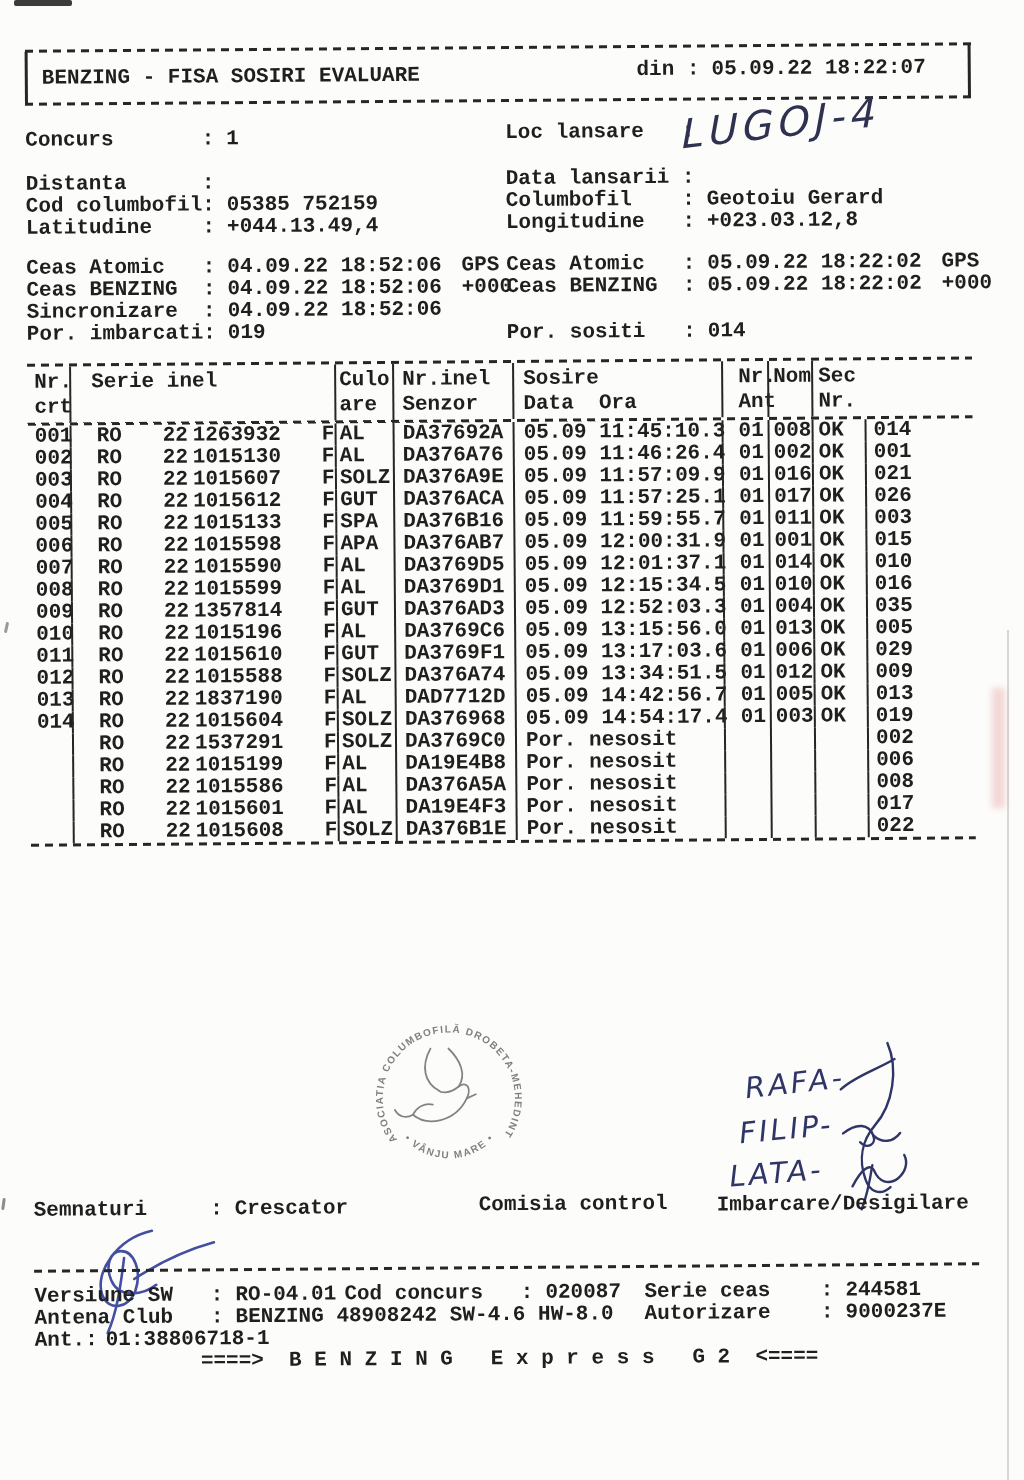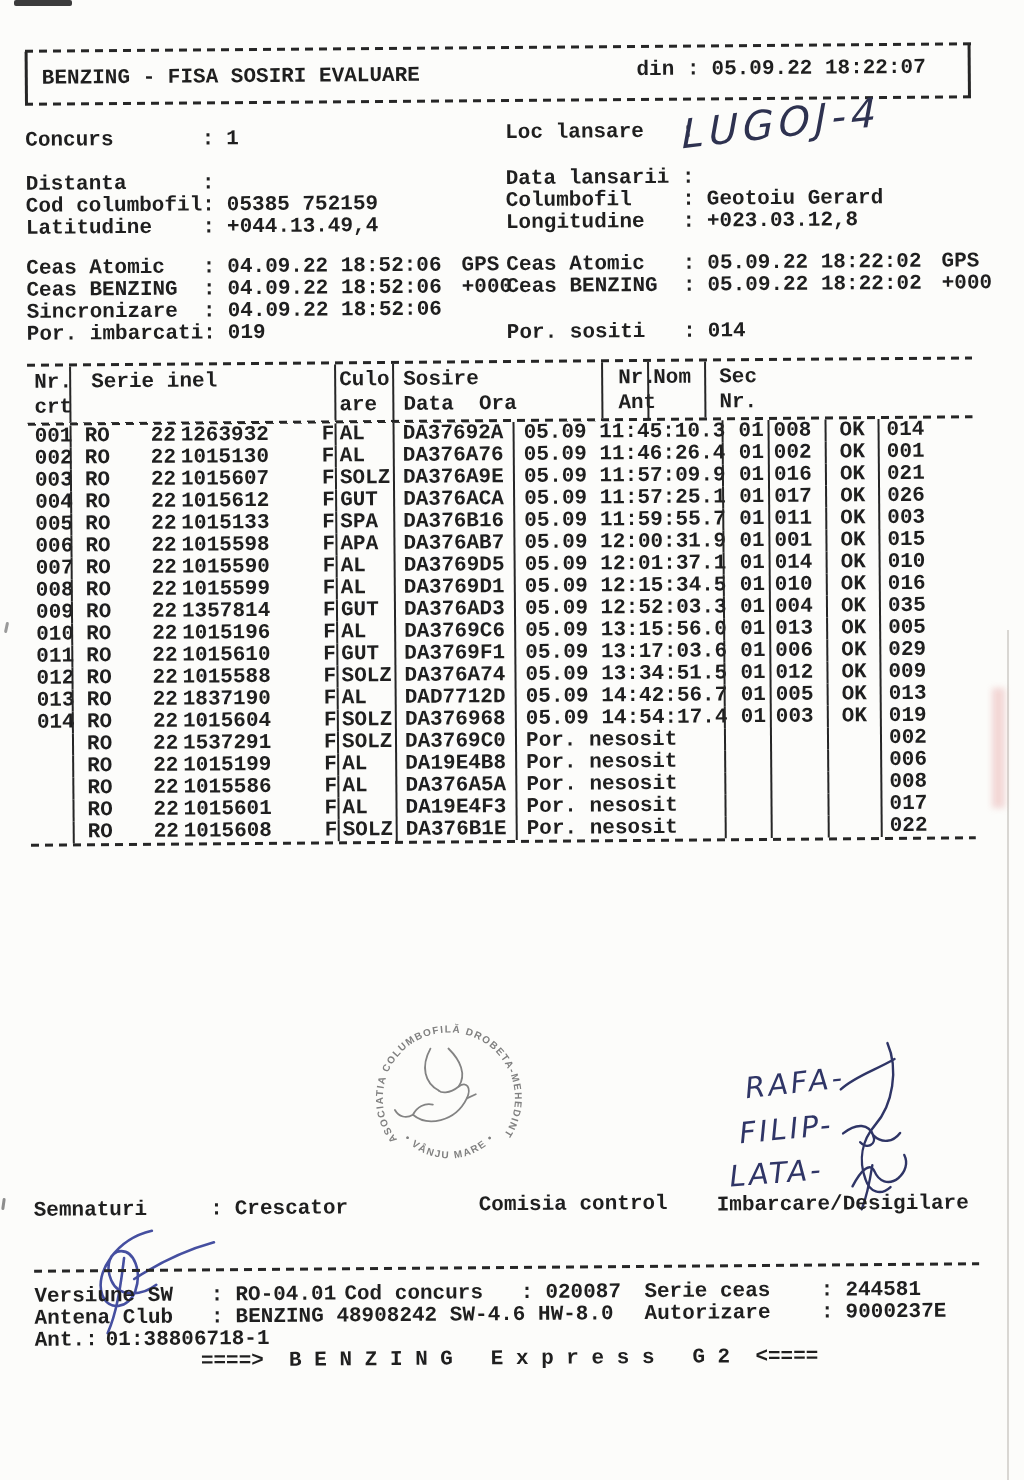--- a/index.html
+++ b/index.html
@@ -34,23 +34,23 @@
   .thead .hc span{display:block;line-height:25px;white-space:pre;}
   .trow{display:flex;height:22px;font-size:21px;line-height:22px;}
   .trow .c{box-sizing:border-box;border-left:2px solid #262626;white-space:pre;overflow:visible;}
   .w-nr{width:42px;padding-left:7px;border-left:none!important;}
   .w-serie{width:265px;position:relative;}
   .w-culo{width:58px;padding-left:3px;}
   .w-senzor{width:120px;padding-left:8px;}
   .w-sosire{width:209px;padding-left:9px;}
   .w-ant{width:46px;padding-left:15px;}
   .w-nom{width:44px;padding-left:4px;}
-  .w-sec{width:53px;padding-left:13px;margin-left:13px;}
+  .w-sec{width:53px;padding-left:5px;}
   .w-obs{flex:1;padding-left:7px;}
-  .sp-country{display:inline-block;margin-left:13px;width:66px;}
+  .sp-country{display:inline-block;margin-left:25px;width:66px;}
   .sp-year{display:inline-block;width:30px;}
   .sp-ring{display:inline-block;}
   .sp-sex{position:absolute;left:250px;top:0;}
   .h-serie{padding-left:20px;}
 
   
   .hw{font-family:"DejaVu Sans","Liberation Sans",sans-serif;font-style:italic;font-weight:normal;}
   .hw-loc{position:absolute;left:686px;top:102px;font-size:40px;letter-spacing:5px;
           color:#2e3250;transform:rotate(-6deg) skewX(-6deg);}
   .hw-names{position:absolute;left:0;top:0;width:0;height:0;}
@@ -134,20 +134,24 @@
             <span>Nr.</span>
             <span>crt</span>
           </div>
         <div class="hc w-serie h-serie">
             <span>Serie inel</span>
             <span></span>
           </div>
         <div class="hc w-culo">
             <span>Culo</span>
             <span>are</span>
+          </div>
+        <div class="hc w-senzor">
+            <span>Nr.inel</span>
+            <span>Senzor</span>
           </div>
         <div class="hc w-sosire">
             <span>Sosire</span>
             <span>Data  Ora</span>
           </div>
         <div class="hc w-ant">
             <span>Nr.</span>
             <span>Ant</span>
           </div>
         <div class="hc w-nom">

